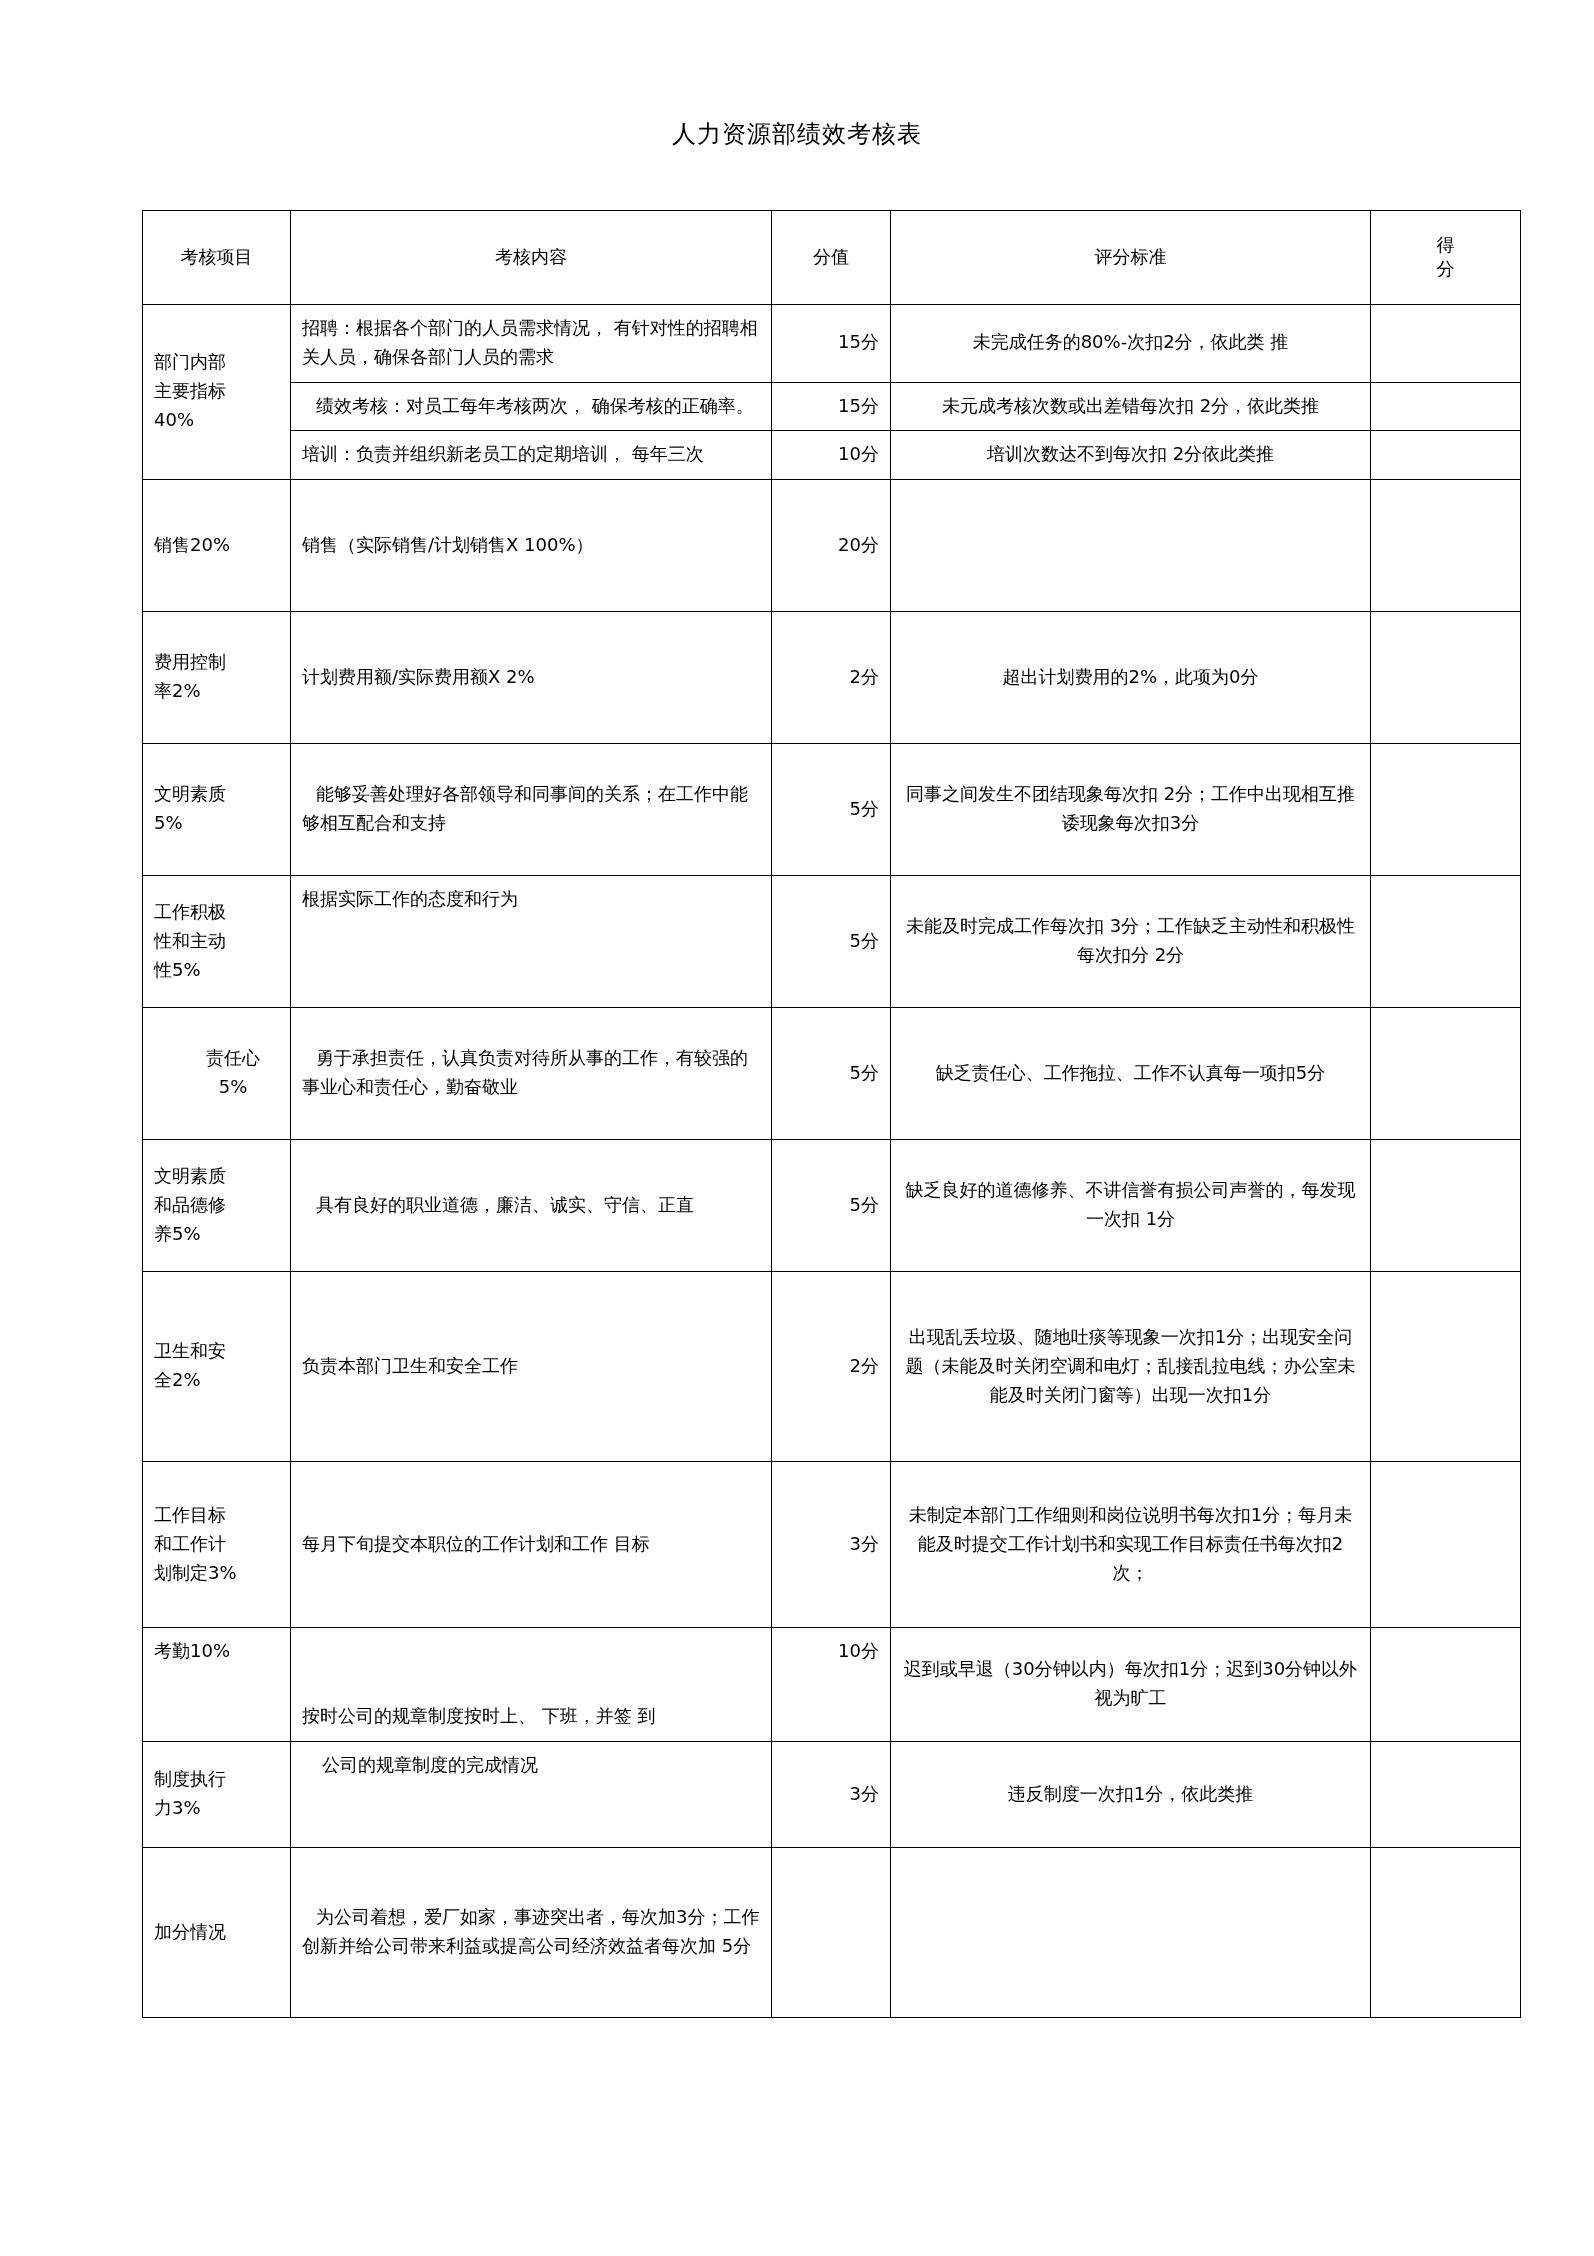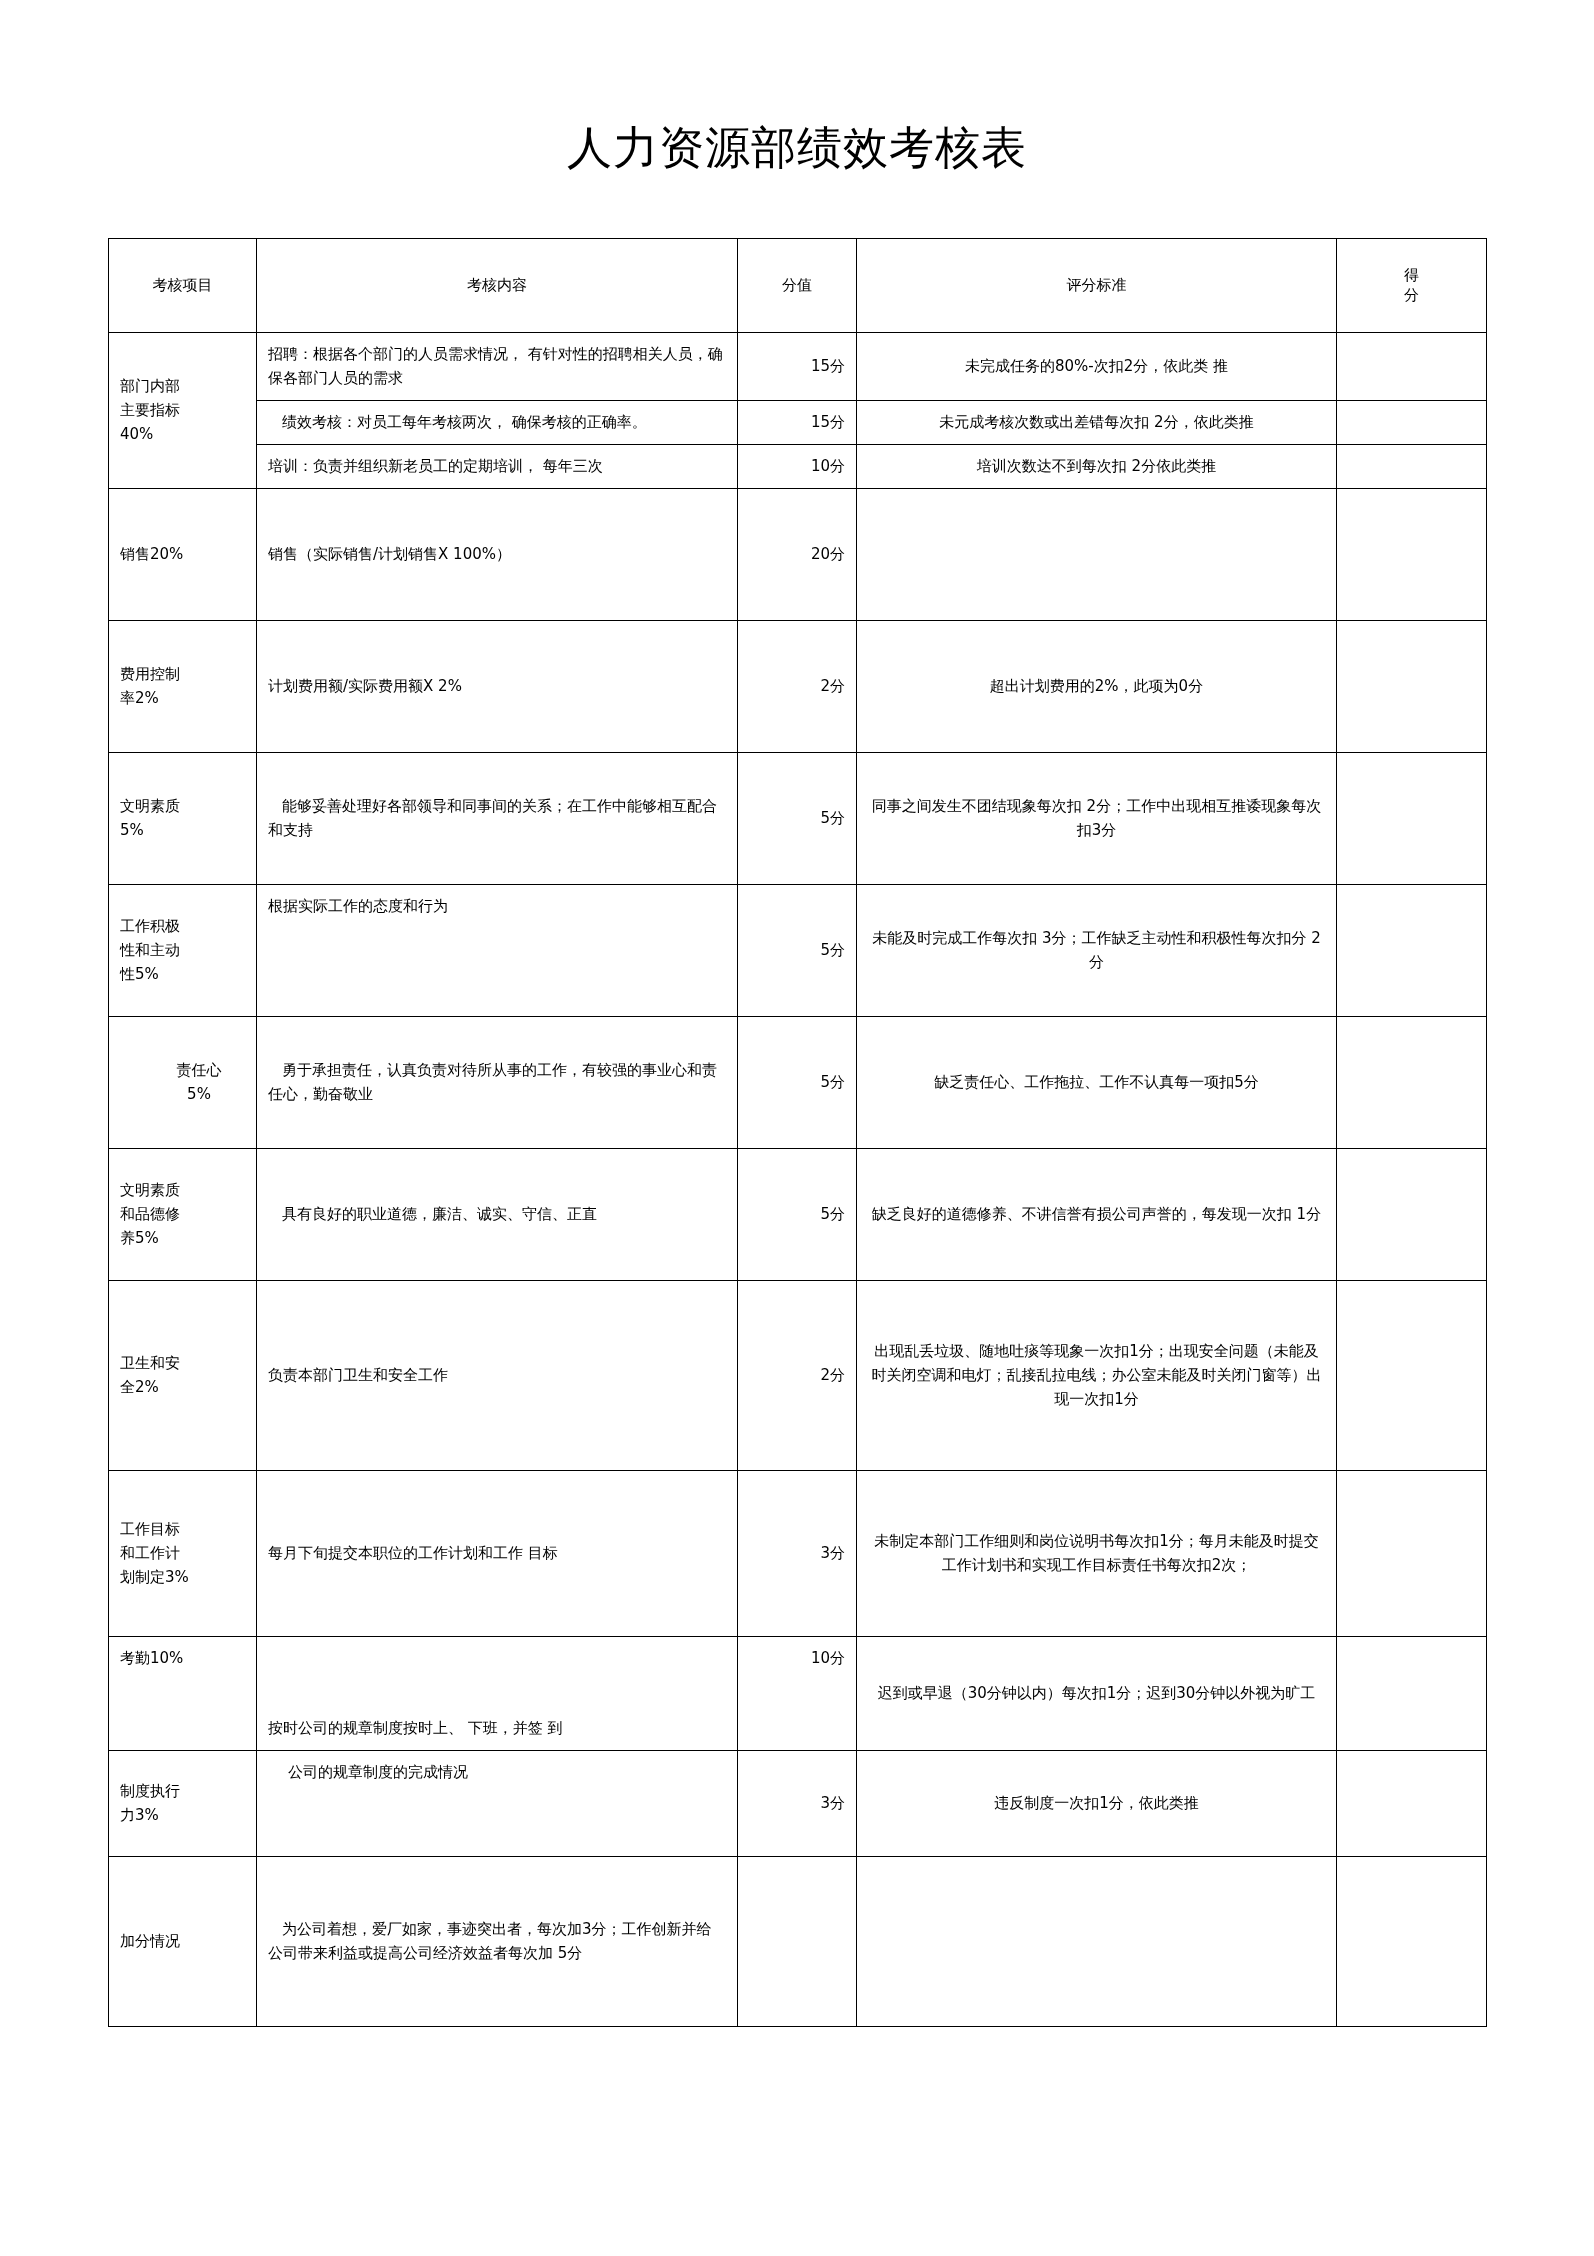--- a/index.html
+++ b/index.html
@@ -15,32 +15,33 @@
     position: relative;
   }
   .page {
     box-sizing: border-box;
     width: 1594px;
     min-height: 2256px;
     padding: 118px 108px 60px 108px;
   }
   .doc-title {
     text-align: center;
-    font-size: 45px;
+    font-size: 24px;
     font-weight: normal;
     letter-spacing: 1px;
     margin: 0 0 60px 0;
     font-family: "DejaVu Sans", "Liberation Sans", sans-serif;
   }
   table.kpi {
     border-collapse: collapse;
     width: 1378px;
     table-layout: fixed;
-    font-size: 15px;
+    font-size: 18px;
     line-height: 1.6;
+    margin-left: 34px;
   }
   table.kpi col.c1 { width: 148px; }
   table.kpi col.c2 { width: 481px; }
   table.kpi col.c3 { width: 119px; }
   table.kpi col.c4 { width: 480px; }
   table.kpi col.c5 { width: 150px; }
   table.kpi td {
     border: 1px solid #000000;
     padding: 9px 11px 10px 11px;
     vertical-align: middle;

